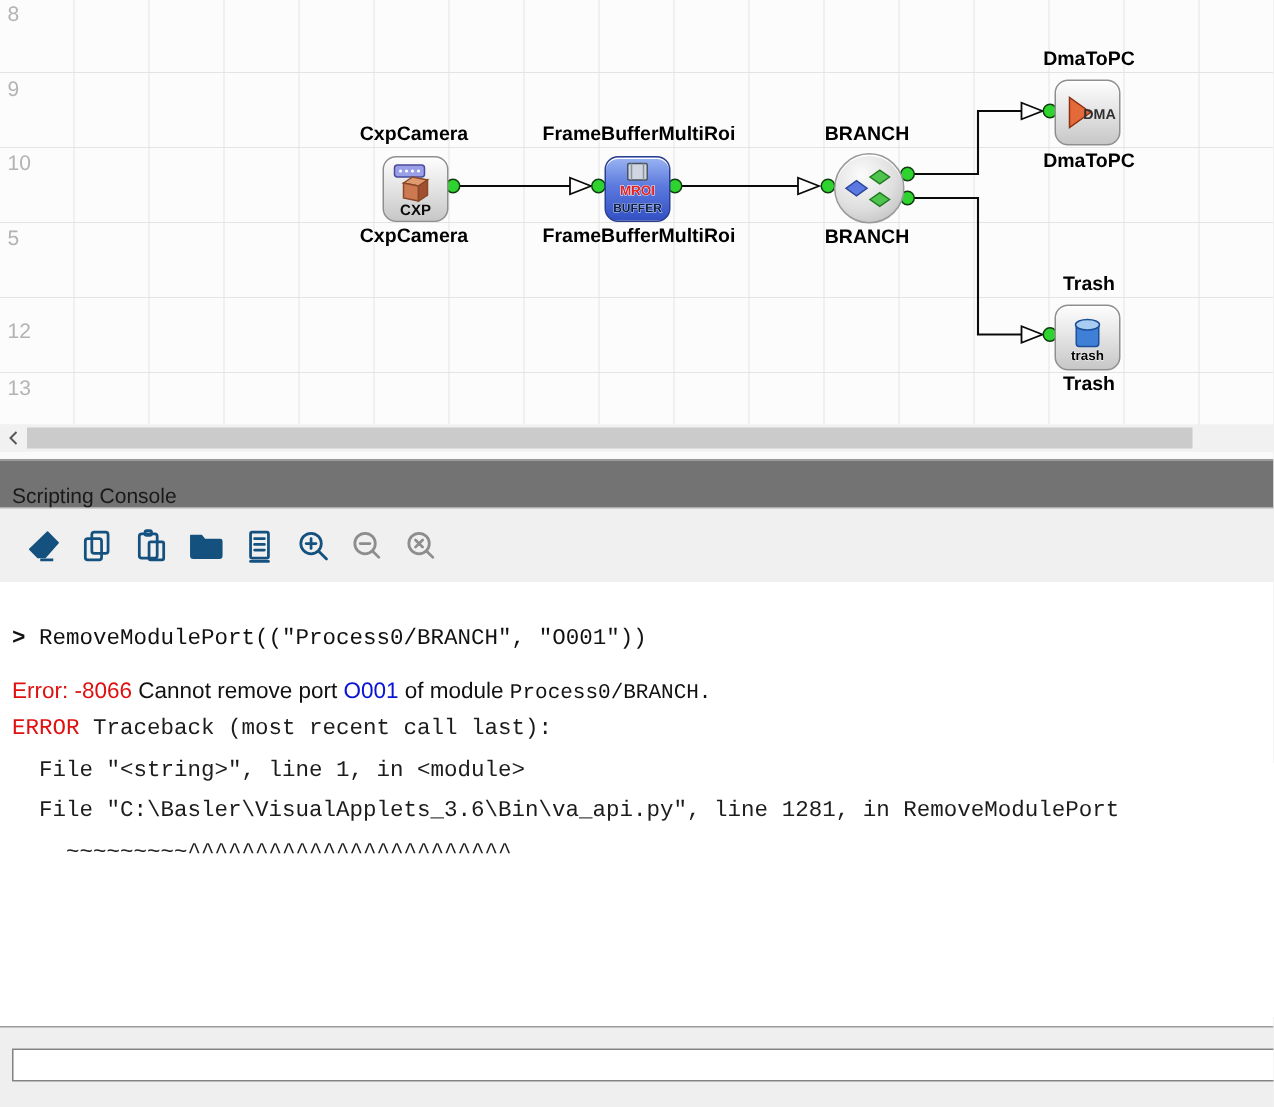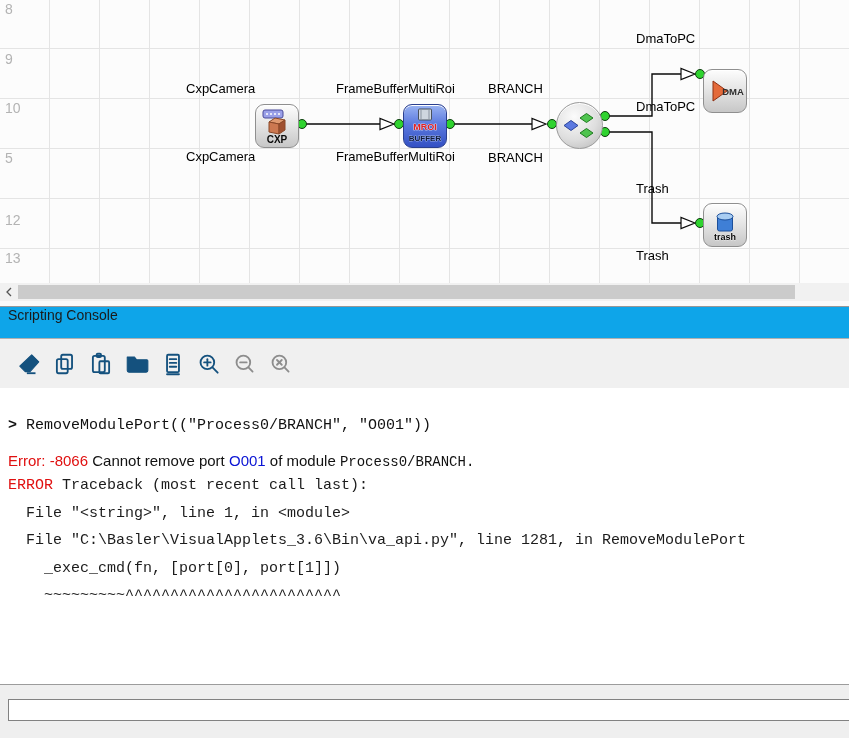--- a/index.html
+++ b/index.html
@@ -13,31 +13,31 @@
   .wires{position:absolute;left:0;top:0;}
   .node{position:absolute;width:42px;height:42px;border:1px solid #8f8f8f;border-radius:9px;
     background:linear-gradient(180deg,#fdfdfd 0%,#e6e6e6 45%,#c7c7c7 100%);
     box-shadow:inset 0 1px 0 #ffffff;}
   .node.blue{background:linear-gradient(180deg,#9ab4f2 0%,#5c7ade 45%,#3350c4 100%);
     border-color:#2a3f8f;}
   .node.round{width:45px;height:45px;border-radius:50%;
     background:radial-gradient(circle at 38% 30%,#fbfbfb 0%,#dedede 55%,#b5b5b5 100%);
     border-color:#9a9a9a;}
   .node svg{display:block;}
-  .nlabel{position:absolute;transform:translateX(-50%);width:180px;text-align:left;
-    font-size:13px;font-weight:normal;color:#000;}
+  .nlabel{position:absolute;transform:translateX(-50%);width:180px;text-align:center;
+    font-size:13px;font-weight:bold;color:#000;}
   
   .hscroll{position:relative;width:849px;height:18px;background:#f1f1f1;}
   .hscroll .btn{position:absolute;left:0;top:0;width:18px;height:18px;background:#f1f1f1;
     display:flex;align-items:center;justify-content:center;}
   .hscroll .thumb{position:absolute;left:18px;top:2px;width:777px;height:14px;background:#cbcbcb;}
   
   .gap{width:849px;height:6px;background:#fafafa;border-bottom:1px solid #979797;box-sizing:border-box;}
-  .titlebar{width:849px;height:32px;background:#0ea5e9;border-bottom:1px solid #b0b0b0;
-    box-sizing:border-box;display:flex;align-items:flex-start;}
+  .titlebar{width:849px;height:32px;background:#737373;border-bottom:1px solid #b0b0b0;
+    box-sizing:border-box;display:flex;align-items:flex-end;}
   .titlebar span{padding-left:8px;font-size:14px;color:#1a1a1a;}
   .toolbar{width:849px;height:49px;background:#f0f0f0;display:flex;align-items:center;padding-left:14px;box-sizing:border-box;}
   .tbtn{width:30px;height:30px;margin-right:6px;border:none;background:transparent;padding:2px;cursor:pointer;}
   .tbtn svg{display:block;}
   .icon-stroke{fill:none;stroke:#14517e;stroke-width:1.7;stroke-linejoin:round;stroke-linecap:round;}
   .icon-fill{fill:#14517e;stroke:#14517e;stroke-width:1;stroke-linejoin:round;}
   .disabled .icon-stroke{stroke:#8d8d8d;}
   
   .console{width:849px;height:296px;background:#ffffff;box-sizing:border-box;
     padding:28px 0 0 8px;overflow:hidden;}
@@ -120,21 +120,21 @@
   <div class="node round" style="left:556px;top:102px">
     <svg width="45" height="45" viewBox="0 0 45 45">
       <polygon points="7,22.5 14,17.5 21,22.5 14,27.5" fill="#5b79e0" stroke="#2c459a"></polygon>
       <polygon points="23,15 29.5,10.5 36,15 29.5,19.5" fill="#4ec44e" stroke="#1f7a1f"></polygon>
       <polygon points="23,30 29.5,25.5 36,30 29.5,34.5" fill="#4ec44e" stroke="#1f7a1f"></polygon>
     </svg>
   </div>
   <div class="nlabel" style="left:578px;top:150px">BRANCH</div>
 
   <div class="nlabel" style="left:726px;top:31px">DmaToPC</div>
-  <div class="node" style="left:703px;top:69px">
+  <div class="node" style="left:703px;top:53px">
     <svg width="42" height="42" viewBox="0 0 42 42">
       <polygon points="9,11 9,31 23,21" fill="#e46a3a" stroke="#8f3013"></polygon>
       <text x="29" y="25" text-anchor="middle" font-family="Liberation Sans,sans-serif" font-size="9.5" font-weight="bold" fill="#2f2f2f">DMA</text>
     </svg>
   </div>
   <div class="nlabel" style="left:726px;top:99px">DmaToPC</div>
 
   <div class="nlabel" style="left:726px;top:181px">Trash</div>
   <div class="node" style="left:703px;top:203px">
     <svg width="42" height="42" viewBox="0 0 42 42">
@@ -220,20 +220,19 @@
   </button>
 </div>
 
 <div class="console">
   <div class="cmdline mono"><span class="prompt">&gt;</span> <span>RemoveModulePort(("Process0/BRANCH", "O001"))</span></div>
   <div class="errline"><span class="red">Error: -8066</span> <span>Cannot remove port</span> <span class="portblue">O001</span> <span>of module</span> <span class="mono" style="font-size:14px">Process0/BRANCH.</span></div>
   <div class="tb mono">
     <div class="tbline"><span class="red">ERROR</span><span> Traceback (most recent call last):</span></div>
     <div class="tbline">  File "&lt;string&gt;", line 1, in &lt;module&gt;</div>
     <div class="tbline">  File "C:\Basler\VisualApplets_3.6\Bin\va_api.py", line 1281, in RemoveModulePort</div>
-    <div class="tbline">    _exec_cmd(fn, [port[0], port[1]])</div>
     <div class="tbline">    ~~~~~~~~~^^^^^^^^^^^^^^^^^^^^^^^^</div>
   </div>
 </div>
 
 <div class="footer">
   <input type="text" placeholder="" style="">
 </div>
 
 </body></html>

